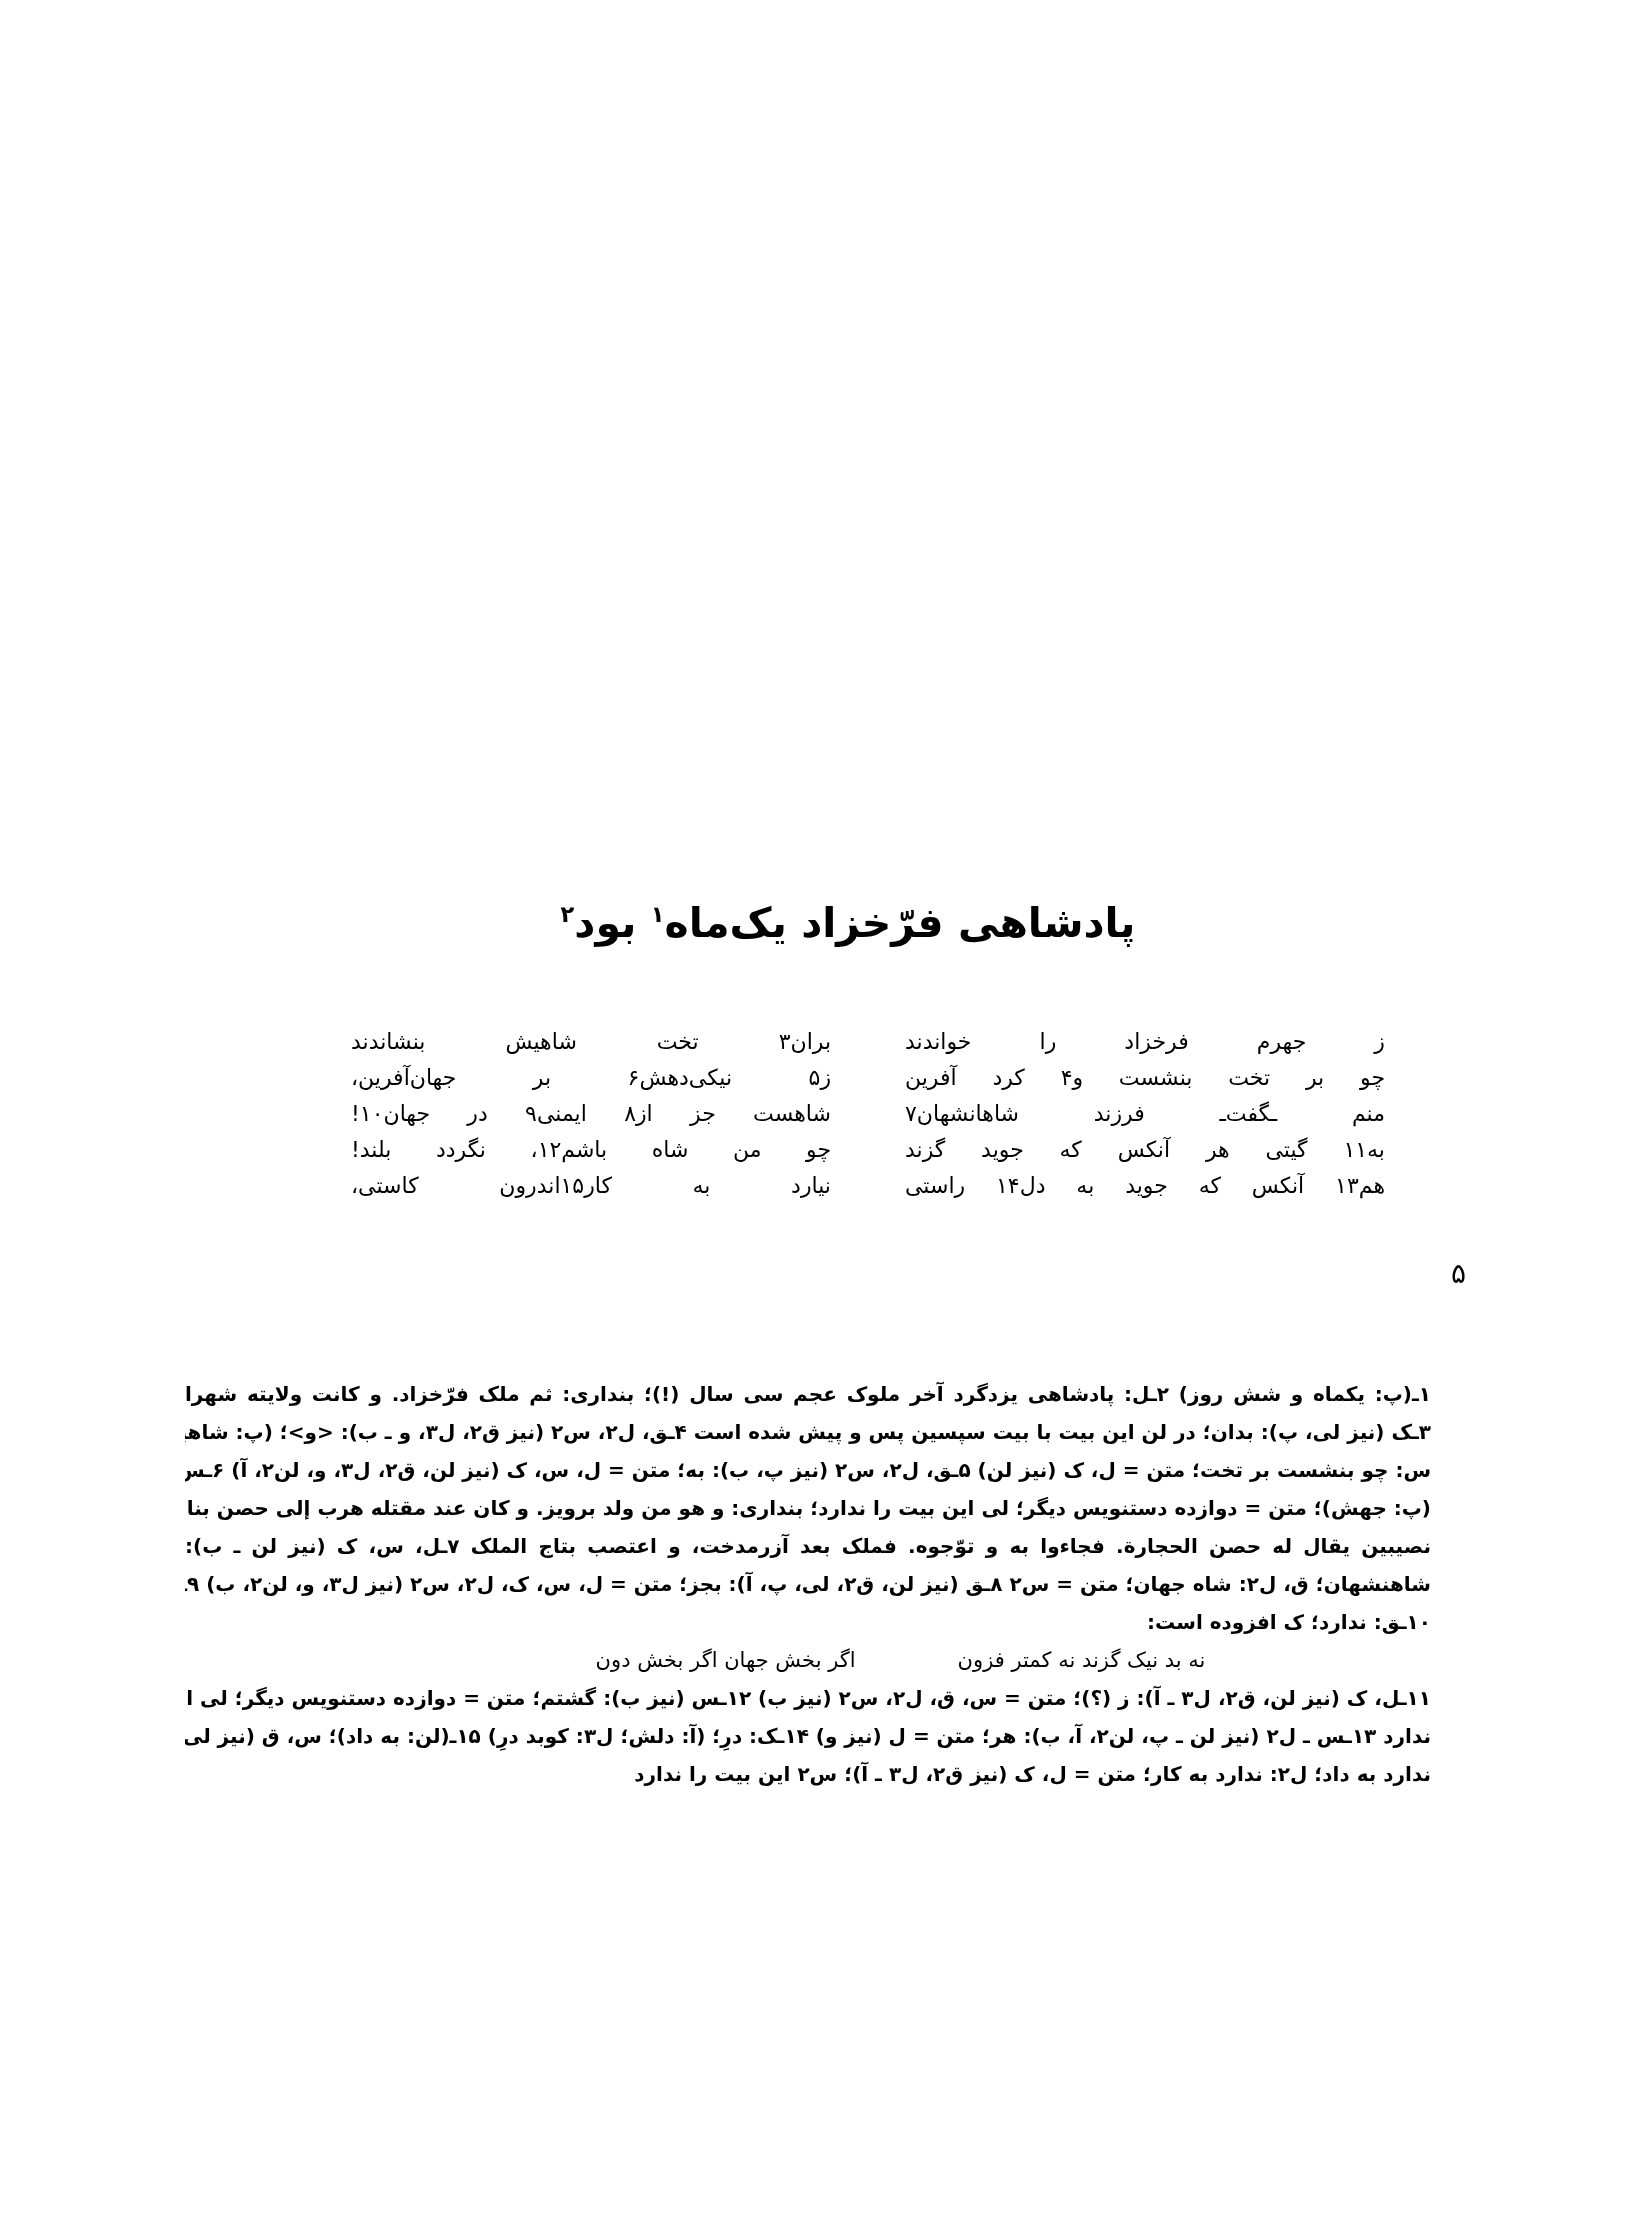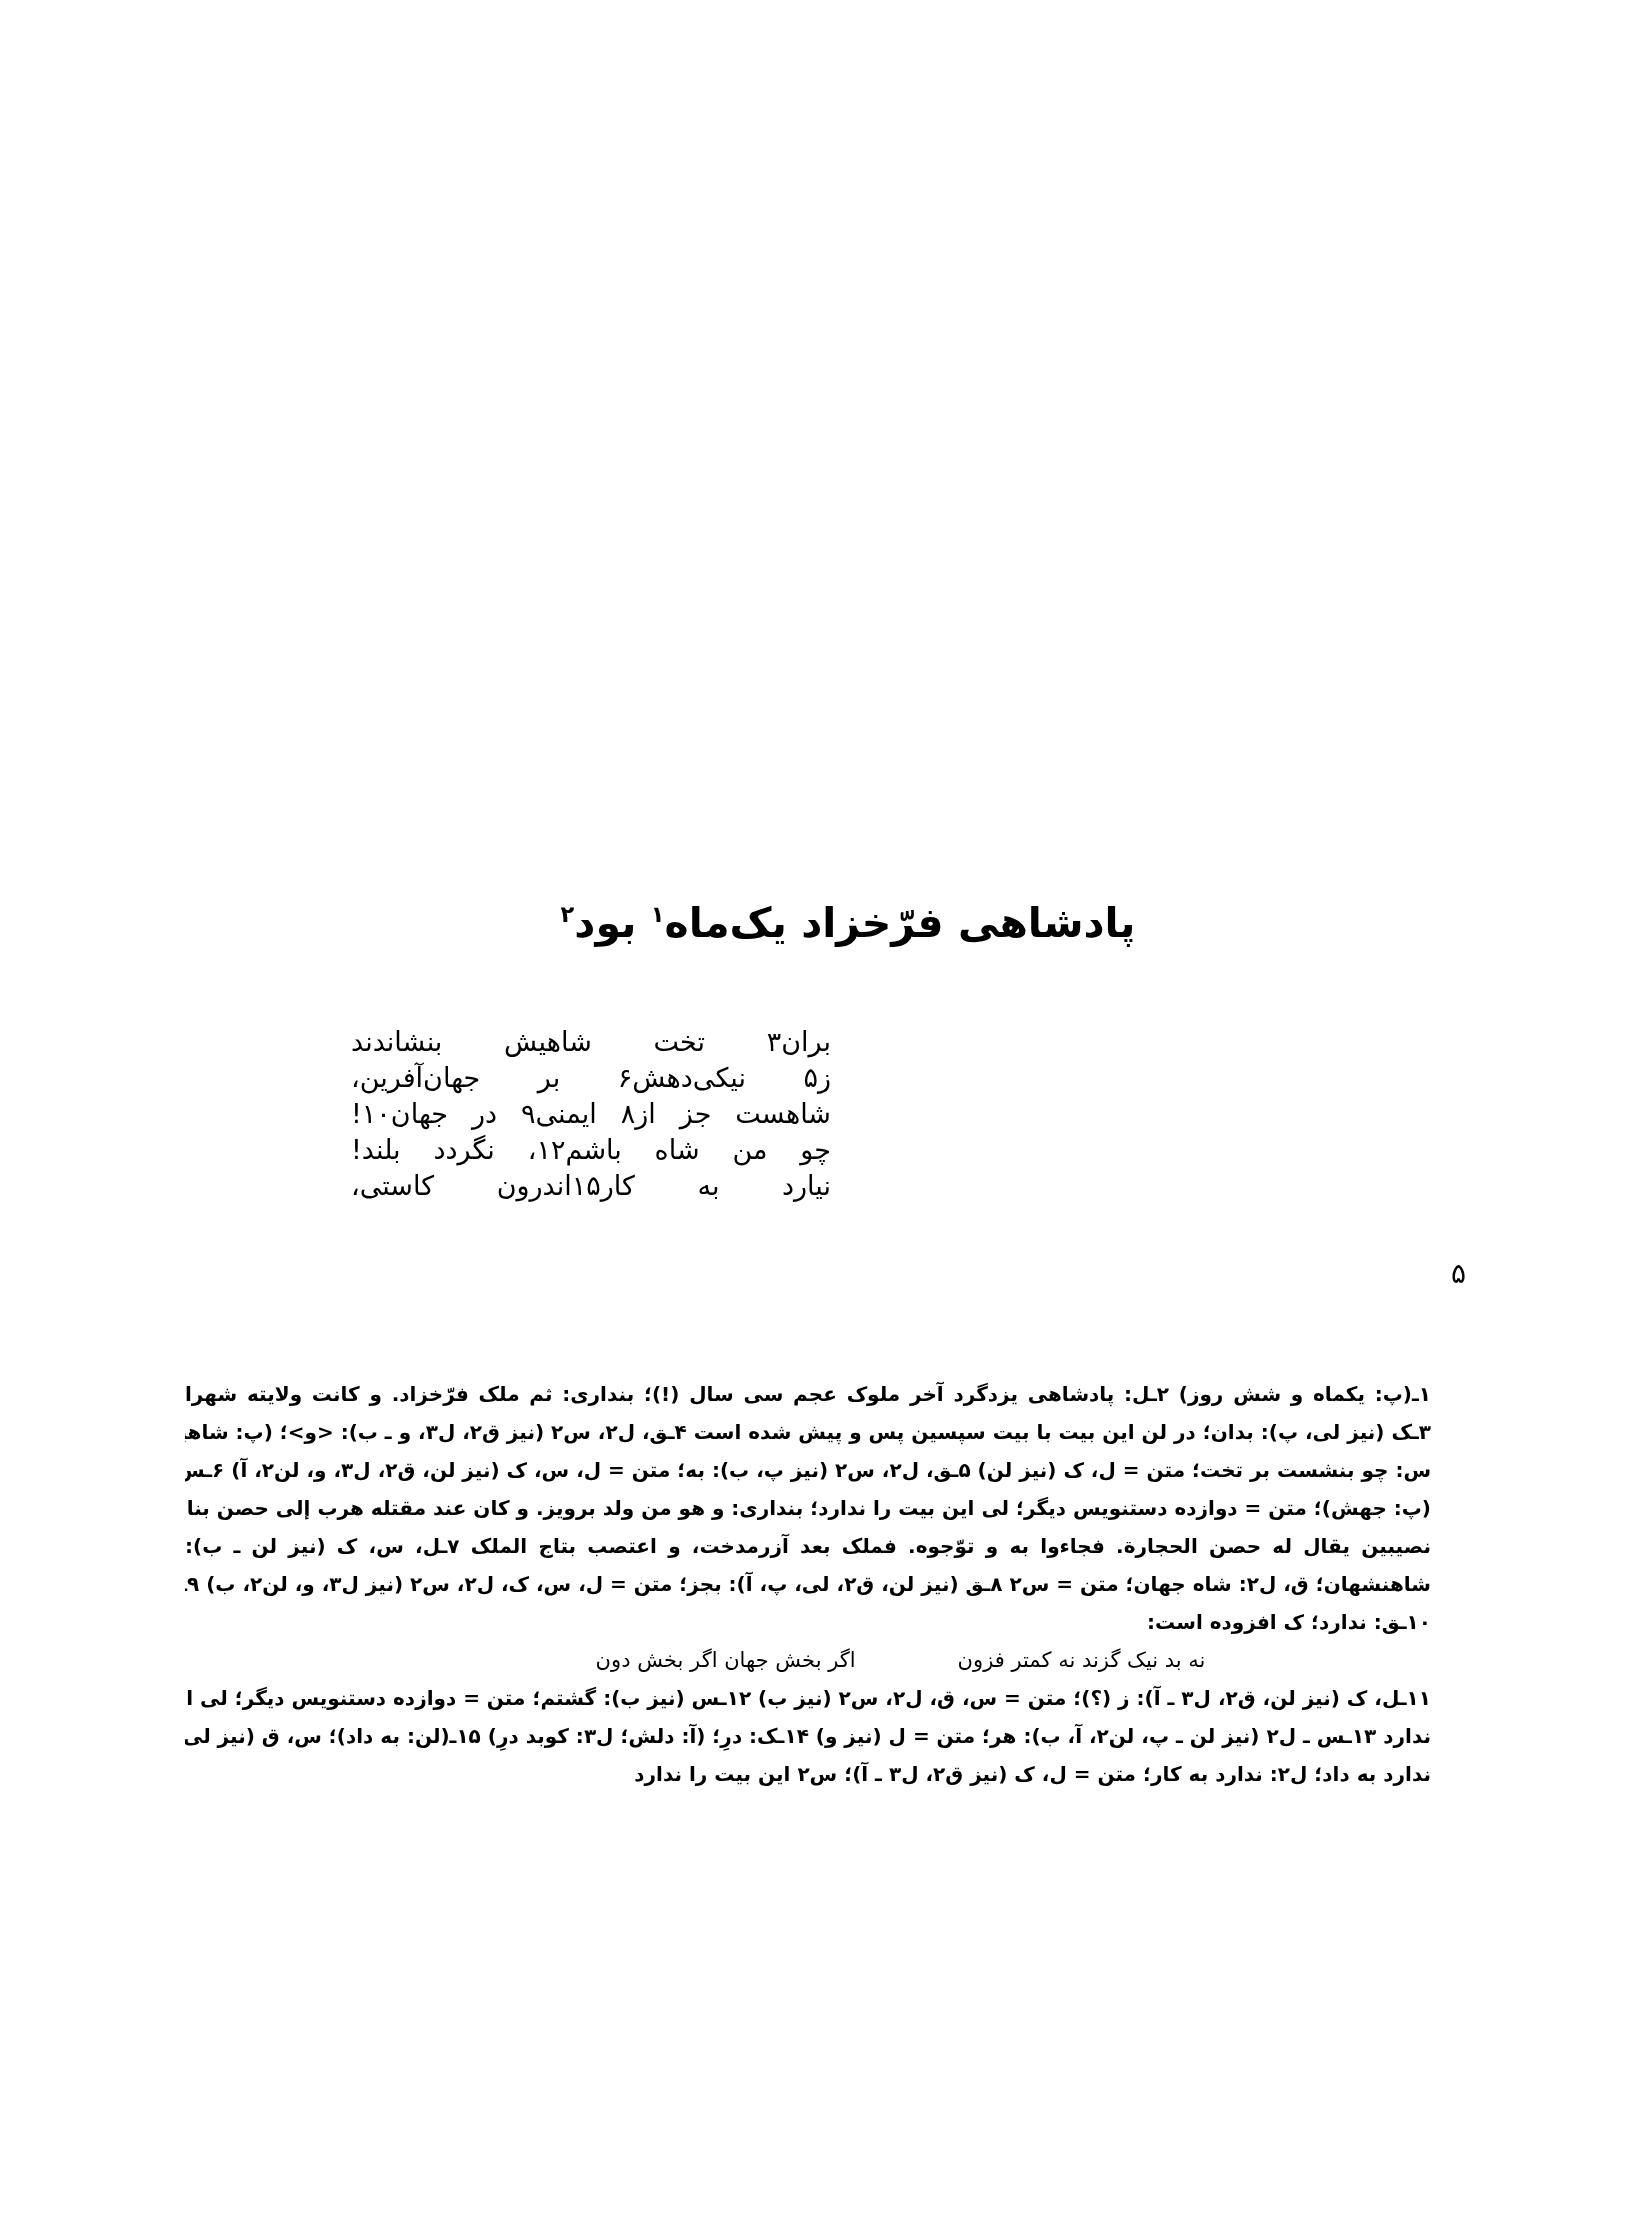--- a/index.html
+++ b/index.html
@@ -13,21 +13,21 @@
       position: absolute; top: 891px; left: 517px; width: 646px;
       text-align: center; font-size: 41px; font-weight: bold; direction: rtl;
       letter-spacing: 0;
     }
     sup { font-size: 0.55em; font-weight: bold; vertical-align: super; line-height: 0; }
     .poem { position: absolute; top: 1024px; left: 351px; width: 1126px; height: 277px; direction: rtl; }
     .col { position: absolute; top: 0; }
     .col.right { right: 92px; width: 480px; }
     .col.left { left: 0; width: 480px; }
     .hemistich {
-      font-size: 27px; line-height: 36px; height: 36px; white-space: nowrap;
+      font-size: 22px; line-height: 36px; height: 36px; white-space: nowrap;
       text-align: justify; text-align-last: justify; direction: rtl;
     }
     .verse-num {
       position: absolute; right: 0; top: 233px; font-size: 28px; width: 37px; text-align: center;
     }
     .footnotes {
       position: absolute; top: 1375px; left: 185px; width: 1246px;
       direction: rtl; font-size: 20px; font-weight: bold; line-height: 38px;
     }
     .fn-line { white-space: nowrap; text-align: justify; text-align-last: justify; height: 38px; overflow: hidden; }
@@ -45,20 +45,27 @@
 <body>
 
 <div class="page">
 
   <h1 class="title" style="margin:8px;">
     <span>پادشاهی فرّخزاد یک‌ماه</span><sup>۱</sup>
     <span>بود</span><sup>۲</sup>
   </h1>
 
   <div class="poem">
+    <div class="col right">
+      <div class="hemistich">ز  جهرم  فرخزاد  را  خواندند</div>
+      <div class="hemistich">چو بر تخت بنشست و۴ کرد آفرین</div>
+      <div class="hemistich">منم  ـگفت‌ـ  فرزند  شاهانشهان۷</div>
+      <div class="hemistich">به۱۱ گیتی هر آنکس که جوید گزند</div>
+      <div class="hemistich">هم۱۳ آنکس که جوید به دل۱۴ راستی</div>
+    </div>
     <div class="verse-num">۵</div>
     <div class="col left">
       <div class="hemistich">بران۳  تخت  شاهیش  بنشاندند</div>
       <div class="hemistich">ز۵  نیکی‌دهش۶  بر  جهان‌آفرین،</div>
       <div class="hemistich">شاهست جز از۸ ایمنی۹ در جهان۱۰!</div>
       <div class="hemistich">چو من شاه باشم۱۲، نگردد بلند!</div>
       <div class="hemistich">نیارد  به  کار۱۵اندرون  کاستی،</div>
     </div>
   </div>
 

